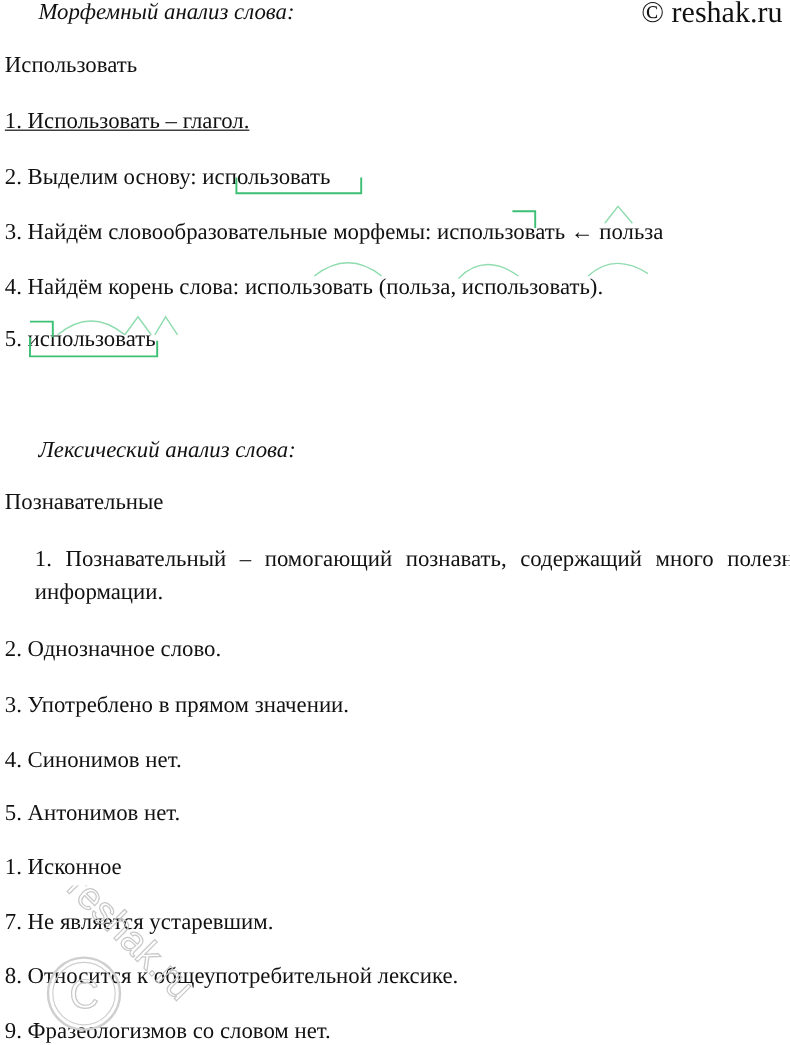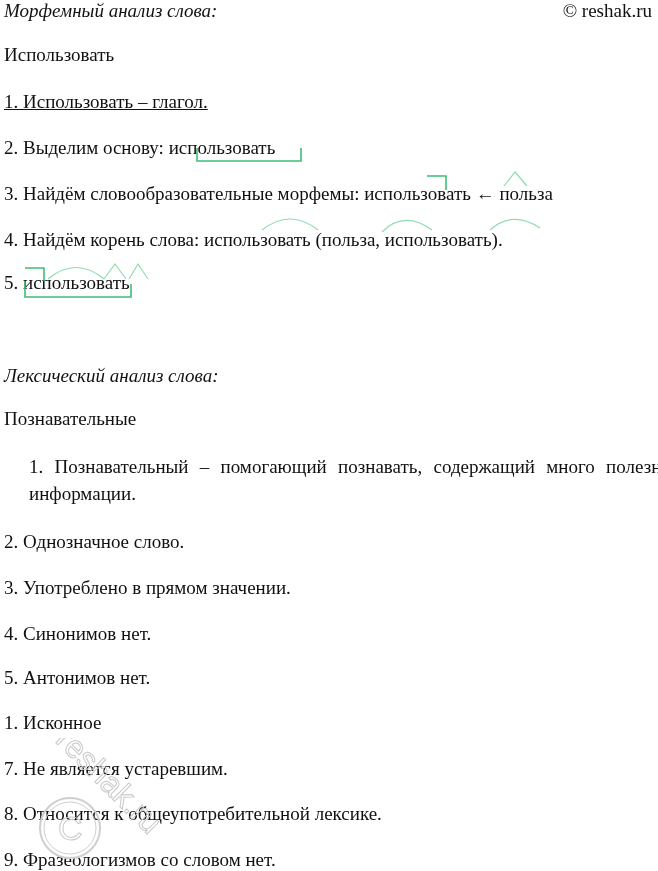--- a/index.html
+++ b/index.html
@@ -15,27 +15,27 @@
       font-family: "Liberation Serif", "DejaVu Serif", serif;
       font-size: 19px;
       color: #111111;
     }
     .line {
       position: absolute;
       left: 4px;
       white-space: nowrap;
       line-height: 22px;
     }
-    .italic { font-style: italic; }
+    .italic { font-style: italic; margin-left: 28px; }
     .copyright {
       position: absolute;
       right: 6px;
       top: 0px;
       line-height: 22px;
-      font-size: 19px;
+      font-size: 25px;
     }
     .justified {
       position: absolute;
       left: 0;
       width: 652px;
       line-height: 27px;
       text-align: justify;
       text-align-last: left;
       white-space: normal;
       margin-left: 29px;

